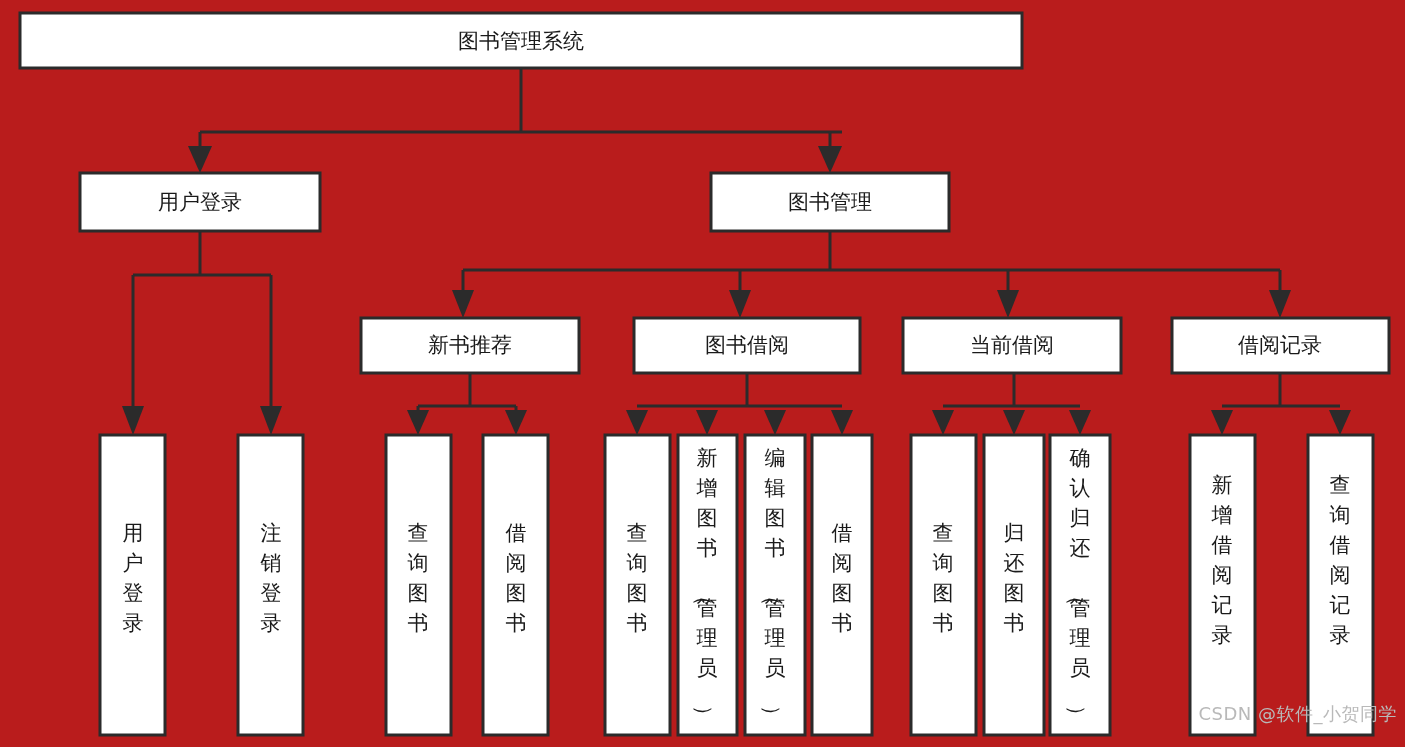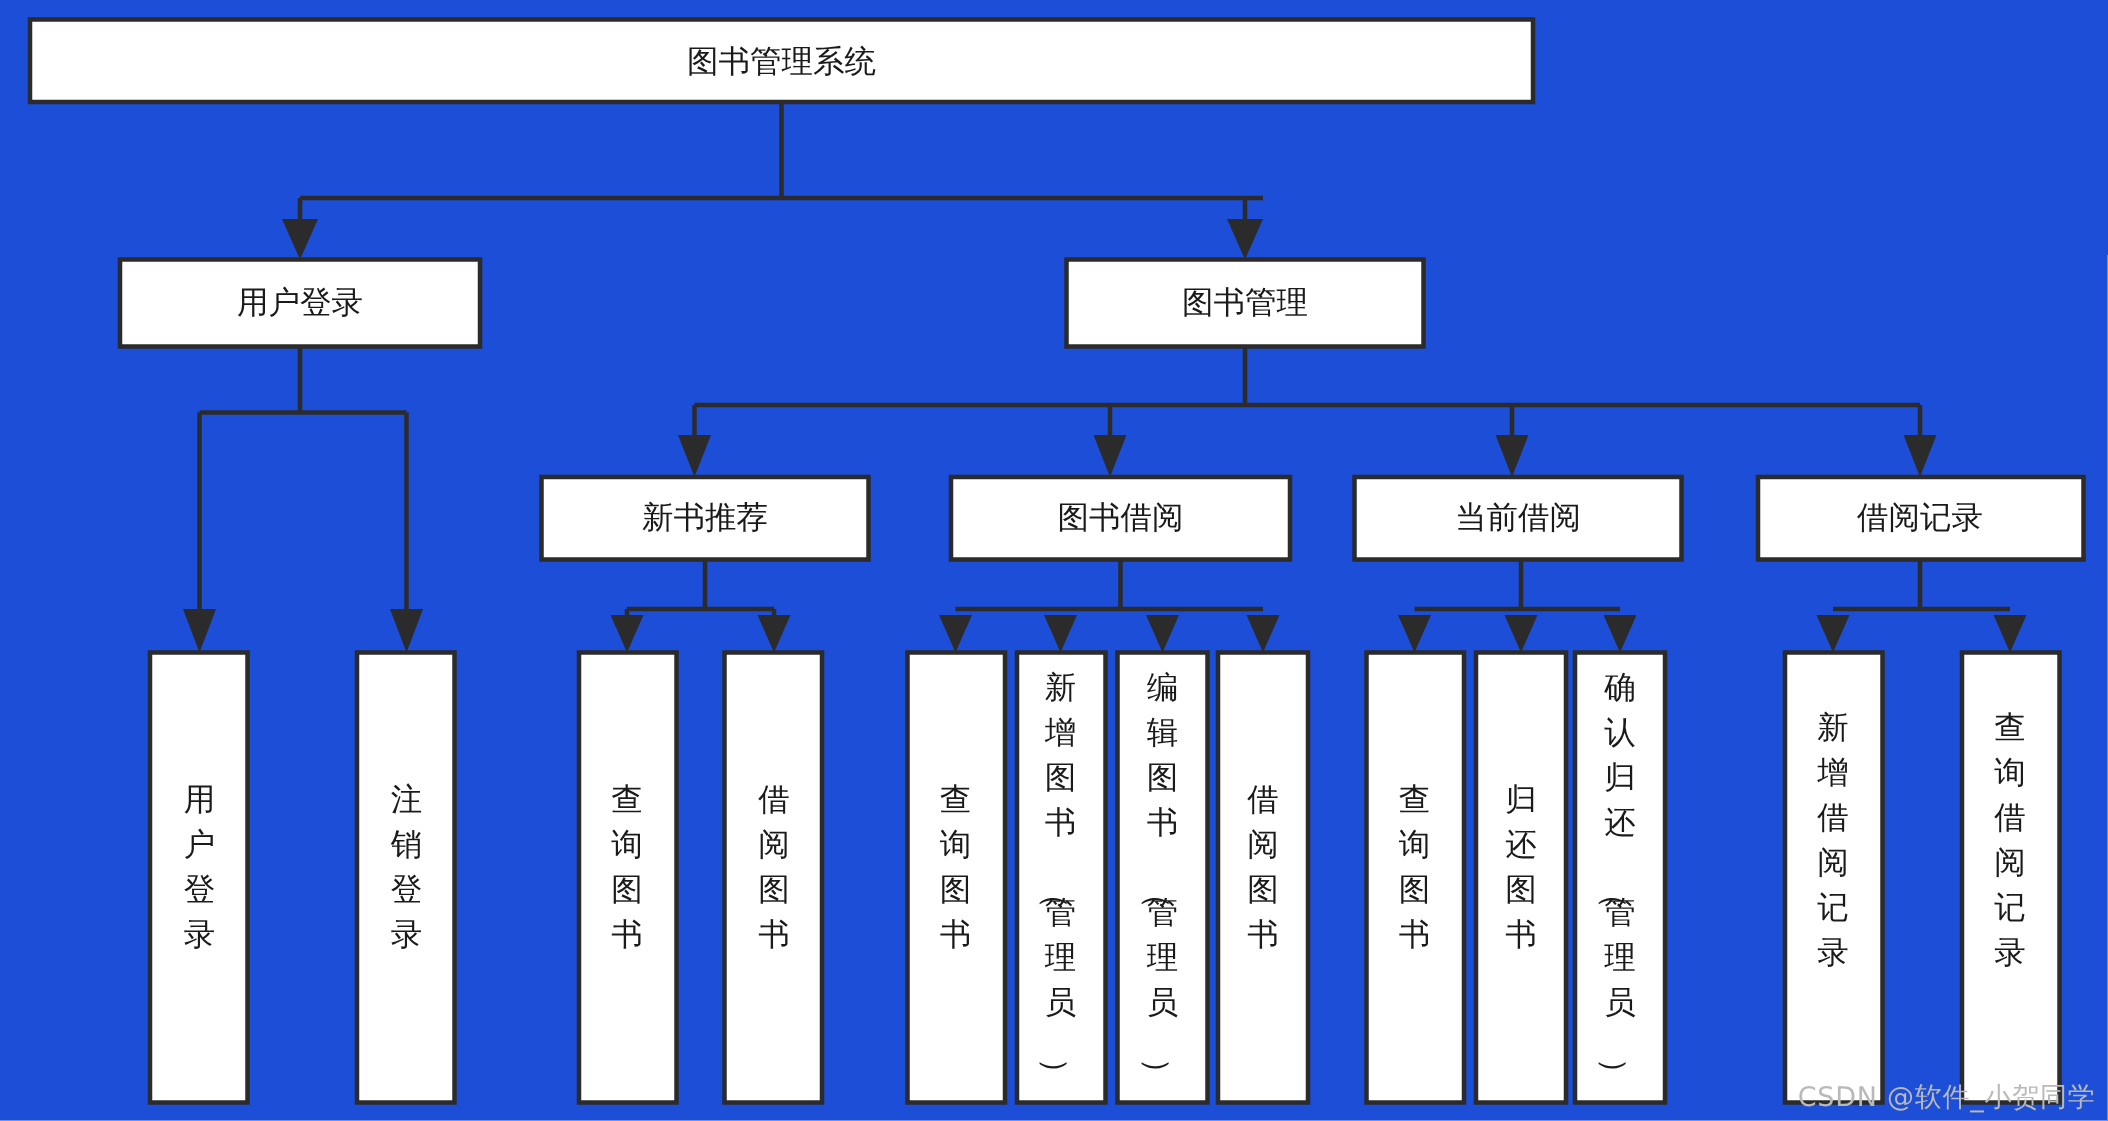--- a/index.html
+++ b/index.html
@@ -10,21 +10,21 @@
   body {
     width: 1405px;
     height: 747px;
     font-family: "DejaVu Sans", "Liberation Sans", sans-serif;
     overflow: hidden;
   }
   #diagram-root {
     position: relative;
     width: 1405px;
     height: 747px;
-    background: #1d4ed8;
+    background: #b91c1c;
   }
   svg#flowchart {
     display: block;
     width: 1405px;
     height: 747px;
   }
   .node-box {
     fill: #ffffff;
     stroke: #2b2b2b;
     stroke-width: 3;
@@ -53,21 +53,21 @@
   }
   .vert-label {
     font-family: "DejaVu Sans", "Liberation Sans", sans-serif;
     font-size: 21px;
     fill: #1a1a1a;
     text-anchor: middle;
   }
   .watermark-text {
     position: absolute;
     right: 8px;
-    bottom: 4px;
+    bottom: 21px;
     font-family: "DejaVu Sans", "Liberation Sans", sans-serif;
     font-size: 18px;
     color: #b9b9b9;
     white-space: nowrap;
     letter-spacing: 0.5px;
     pointer-events: none;
   }
 </style>
 </head>
 <body>

